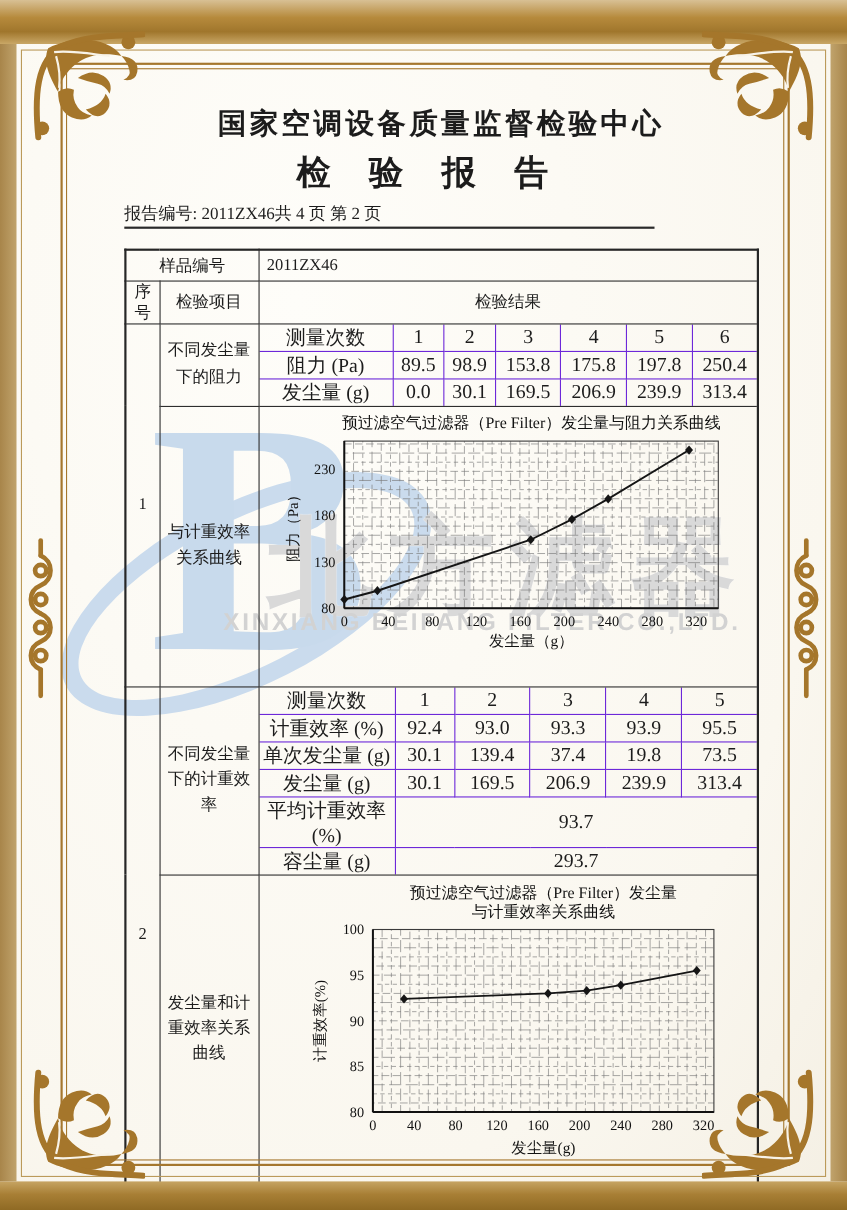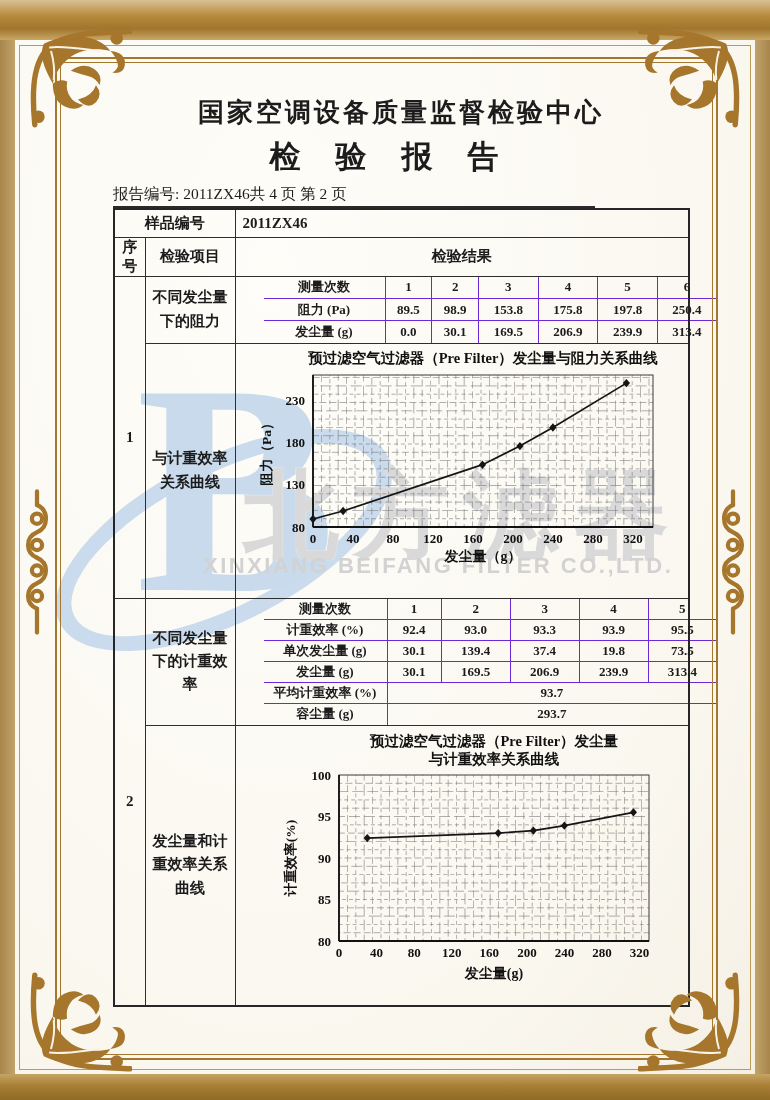--- a/index.html
+++ b/index.html
@@ -37,29 +37,29 @@
   .wm-swoosh{position:absolute;left:-18px;top:66px;width:336px;height:132px;border:16px solid #cadbed;border-radius:50%;transform:rotate(-27deg);}
   .wm-b{position:absolute;left:78px;top:-68px;font-size:300px;font-weight:bold;color:#c8daec;font-family:"Liberation Serif",serif;line-height:1.1;}
   .wm-cn{left:243px;top:452px;font-size:96px;font-weight:bold;letter-spacing:14px;color:#d9d9d9;font-family:"Liberation Sans","DejaVu Sans",sans-serif;text-shadow:0 0 1px #ffffff;white-space:nowrap;}
   .wm-en{left:203px;top:553px;font-size:22px;font-weight:bold;letter-spacing:2.5px;color:#d2d2d2;font-family:"Liberation Sans","DejaVu Sans",sans-serif;white-space:nowrap;}
   
   .doc{position:absolute;inset:0;z-index:2;}
   .center-name{position:absolute;top:95px;left:0;width:100%;text-align:center;font-size:26px;font-weight:bold;letter-spacing:3px;padding-left:16px;}
   .report-title{position:absolute;top:136px;left:0;width:100%;text-align:center;font-size:31px;font-weight:bold;letter-spacing:2px;}
   .meta{position:absolute;left:113px;top:184px;width:577px;display:flex;justify-content:flex-start;font-size:15.5px;}
   .meta-line{position:absolute;left:113px;top:206px;width:482px;height:2px;background:#2a2a2a;}
-  .main-table{position:absolute;left:113px;top:208px;width:577px;border-collapse:collapse;font-size:15px;table-layout:fixed;font-weight:bold;}
+  .main-table{position:absolute;left:113px;top:226px;width:577px;border-collapse:collapse;font-size:15px;table-layout:fixed;}
   .main-table td{border:1.2px solid #2e2e2e;text-align:center;vertical-align:middle;padding:0;}
   .main-table{border:2px solid #262626;}
   .r-sample{height:28px;}
   .r-head{height:26px;}
   .c-left{text-align:left !important;padding-left:7px !important;}
   .itemcell{padding:0 3px !important;line-height:1.55;}
   .p0{padding:0 !important;vertical-align:top !important;}
-  .sub{width:100%;border-collapse:collapse;font-size:13px;margin-left:28px;}
+  .sub{width:100%;border-collapse:collapse;font-size:18px;}
   .sub td{border:1px solid #6d28d9;text-align:center;vertical-align:middle;}
   .sub td:first-child{border-left:none;}
   .sub td:last-child{border-right:none;}
   .sub tr:first-child td{border-top:none;}
   .sub tr:last-child td{border-bottom:none;}
   .sub1 tr{height:22px;}
   .sub2 tr{height:21px;}
   .sub1 .lab{width:121px;}
   .sub2 .lab{width:123px;}
   .chartcell{padding:3px 0 0 0 !important;text-align:center;vertical-align:top !important;}

